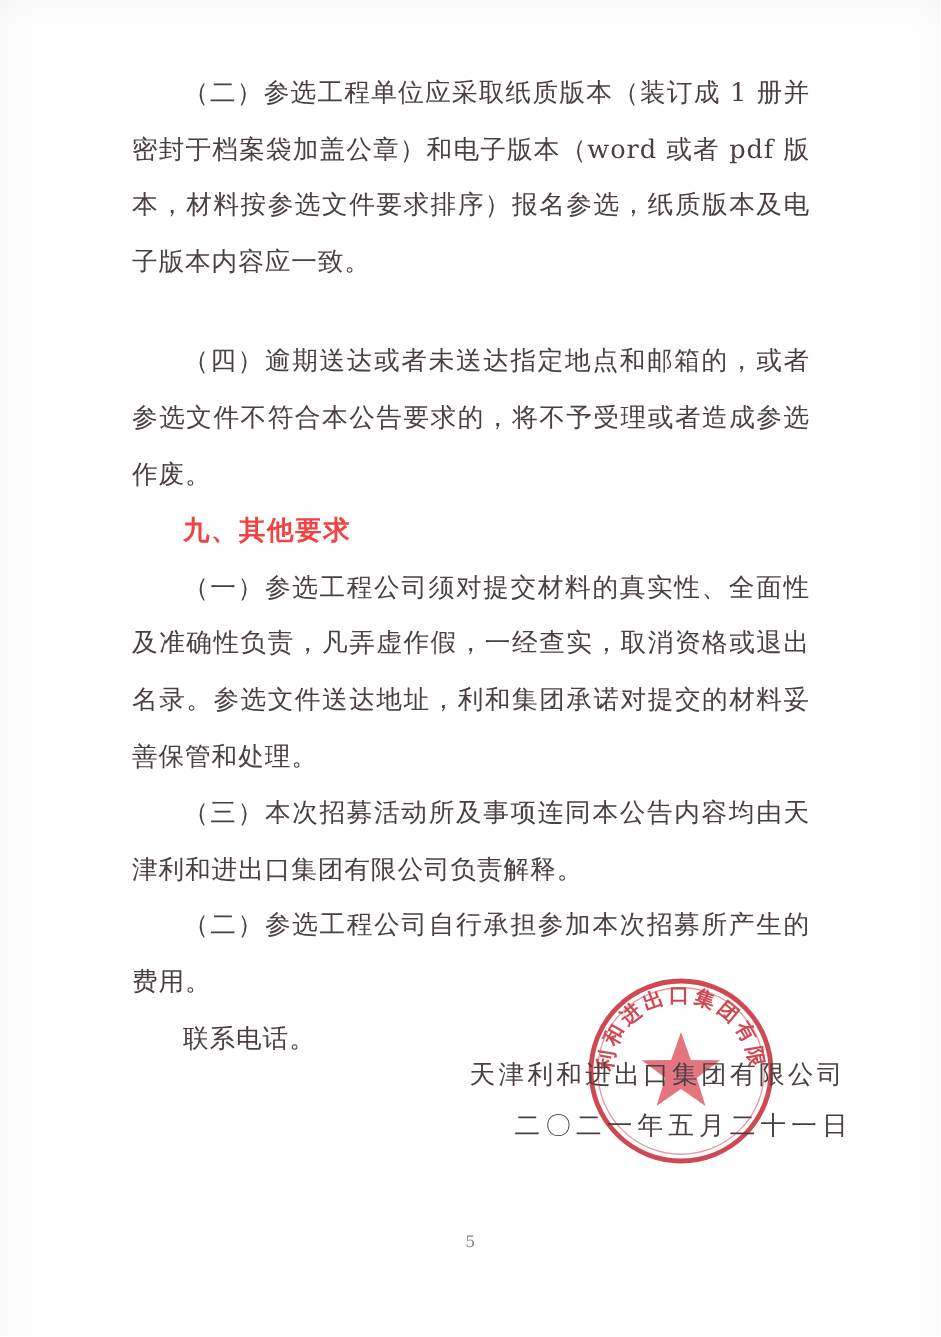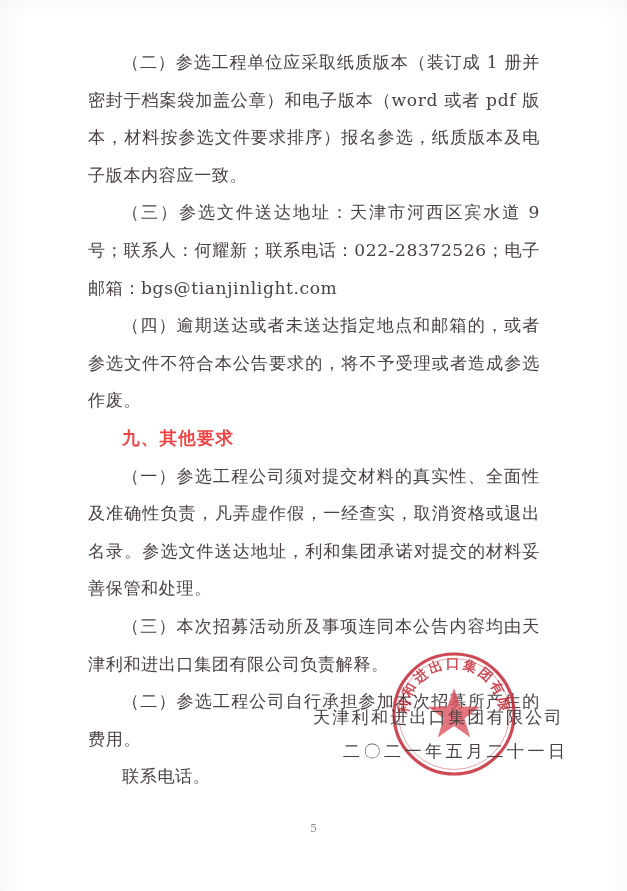--- a/index.html
+++ b/index.html
@@ -106,25 +106,22 @@
 <div class="page">
 
   <div class="scan-tint"></div>
 
   <div class="content">
 
     <p class="para" style="text-indent: 34px;">
       <span>（二）参选工程单位应采取纸质版本（装订成 1 册并密封于档案袋加盖公章）和电子版本（word 或者 pdf 版本，材料按参选文件要求排序）报名参选，纸质版本及电子版本内容应一致。</span>
     </p>
 
-    <p class="para" style="text-indent: 34px;">
-      <span>（三）参选文件送达地址：天津市河西区宾水道 9 号；联系人：何耀新；联系电话：022-28372526；电子邮箱：bgs@tianjinlight.com</span>
-    </p>
 
-    <p class="para" style="text-indent: 34px;">
+    <p class="para" style="text-indent: 34px; margin-top: 29px;">
       <span>（四）逾期送达或者未送达指定地点和邮箱的，或者参选文件不符合本公告要求的，将不予受理或者造成参选作废。</span>
     </p>
 
     <h2 class="heading">九、其他要求</h2>
 
     <p class="para" style="text-indent: 34px;">
       <span>（一）参选工程公司须对提交材料的真实性、全面性及准确性负责，凡弄虚作假，一经查实，取消资格或退出名录。参选文件送达地址，利和集团承诺对提交的材料妥善保管和处理。</span>
     </p>
 
     <p class="para" style="text-indent: 34px;">

